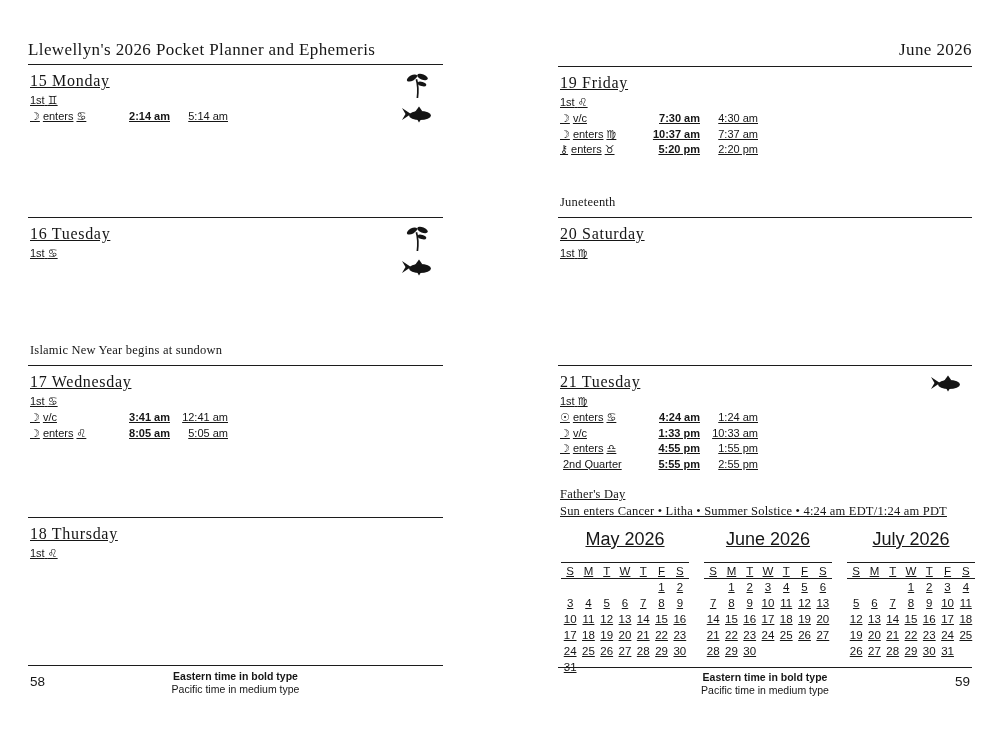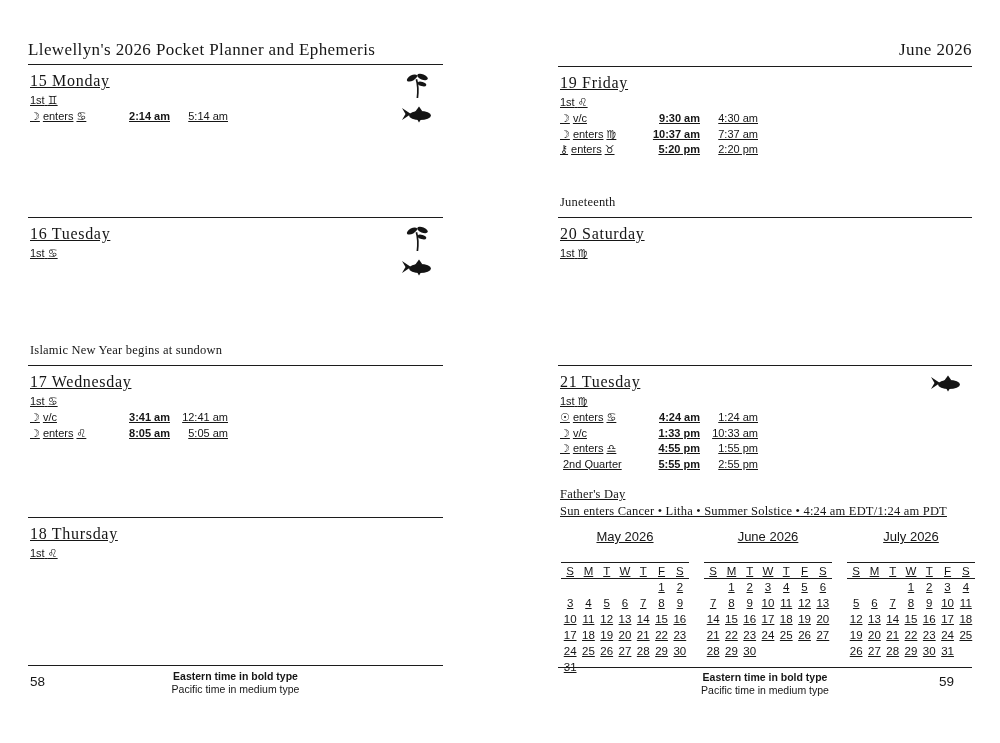--- a/index.html
+++ b/index.html
@@ -49,25 +49,25 @@
 
   .footer-center {
     position:absolute; left:0; right:0; text-align:center;
     font-size:10.5px; line-height:12.5px;
   }
   .footer-eastern { font-weight:bold; }
   .page-number {
     position:absolute; font-family:Liberation Sans, sans-serif; font-size:13.5px;
   }
   .pn-left  { left:2px;  top:674px; }
-  .pn-right { right:18px; top:674px; }
+  .pn-right { right:2px; top:674px; }
 
   .cal-row { display:flex; gap:15px; margin-top:9px; padding:0 1px; }
   .mini-cal { width:128px; }
-  .mc-title { text-align:center; font-size:13px; margin-bottom:18px; }
+  .mc-title { text-align:center; font-size:18px; margin-bottom:12px; }
   .mini-cal table { border-collapse:collapse; width:128px; border-top:1.6px solid #1c1c1c; }
   .mini-cal thead tr { border-bottom:1.1px solid #1c1c1c; }
   .mini-cal th { font-weight:normal; font-size:11.5px; height:15px; text-align:center; padding:0; }
   .mini-cal td { font-size:11.5px; height:16px; text-align:center; padding:0; width:18px; }
 </style>
 </head>
 <body>
 
 <div class="spread">
 
@@ -171,21 +171,21 @@
         <section class="day" style="top: 66px; height: 151px;">
     <h2 class="day-title">19 Friday</h2>
     <div class="day-icons"></div>
     <div class="day-phase">
       <span>1st</span>
       <span class="sym">♌</span>
     </div>
     <div class="day-events">
             <div class="event-row">
     <span class="ev-label"><span class="sym">☽</span><span class="ev-text">v/c</span></span>
-    <span class="ev-eastern">9:30 am</span>
+    <span class="ev-eastern">7:30 am</span>
     <span class="ev-pacific">4:30 am</span>
   </div>
             <div class="event-row">
     <span class="ev-label"><span class="sym">☽</span><span class="ev-text">enters</span><span class="sym">♍</span></span>
     <span class="ev-eastern">10:37 am</span>
     <span class="ev-pacific">7:37 am</span>
   </div>
             <div class="event-row">
     <span class="ev-label"><span class="sym">⚷</span><span class="ev-text">enters</span><span class="sym">♉</span></span>
     <span class="ev-eastern">5:20 pm</span>

